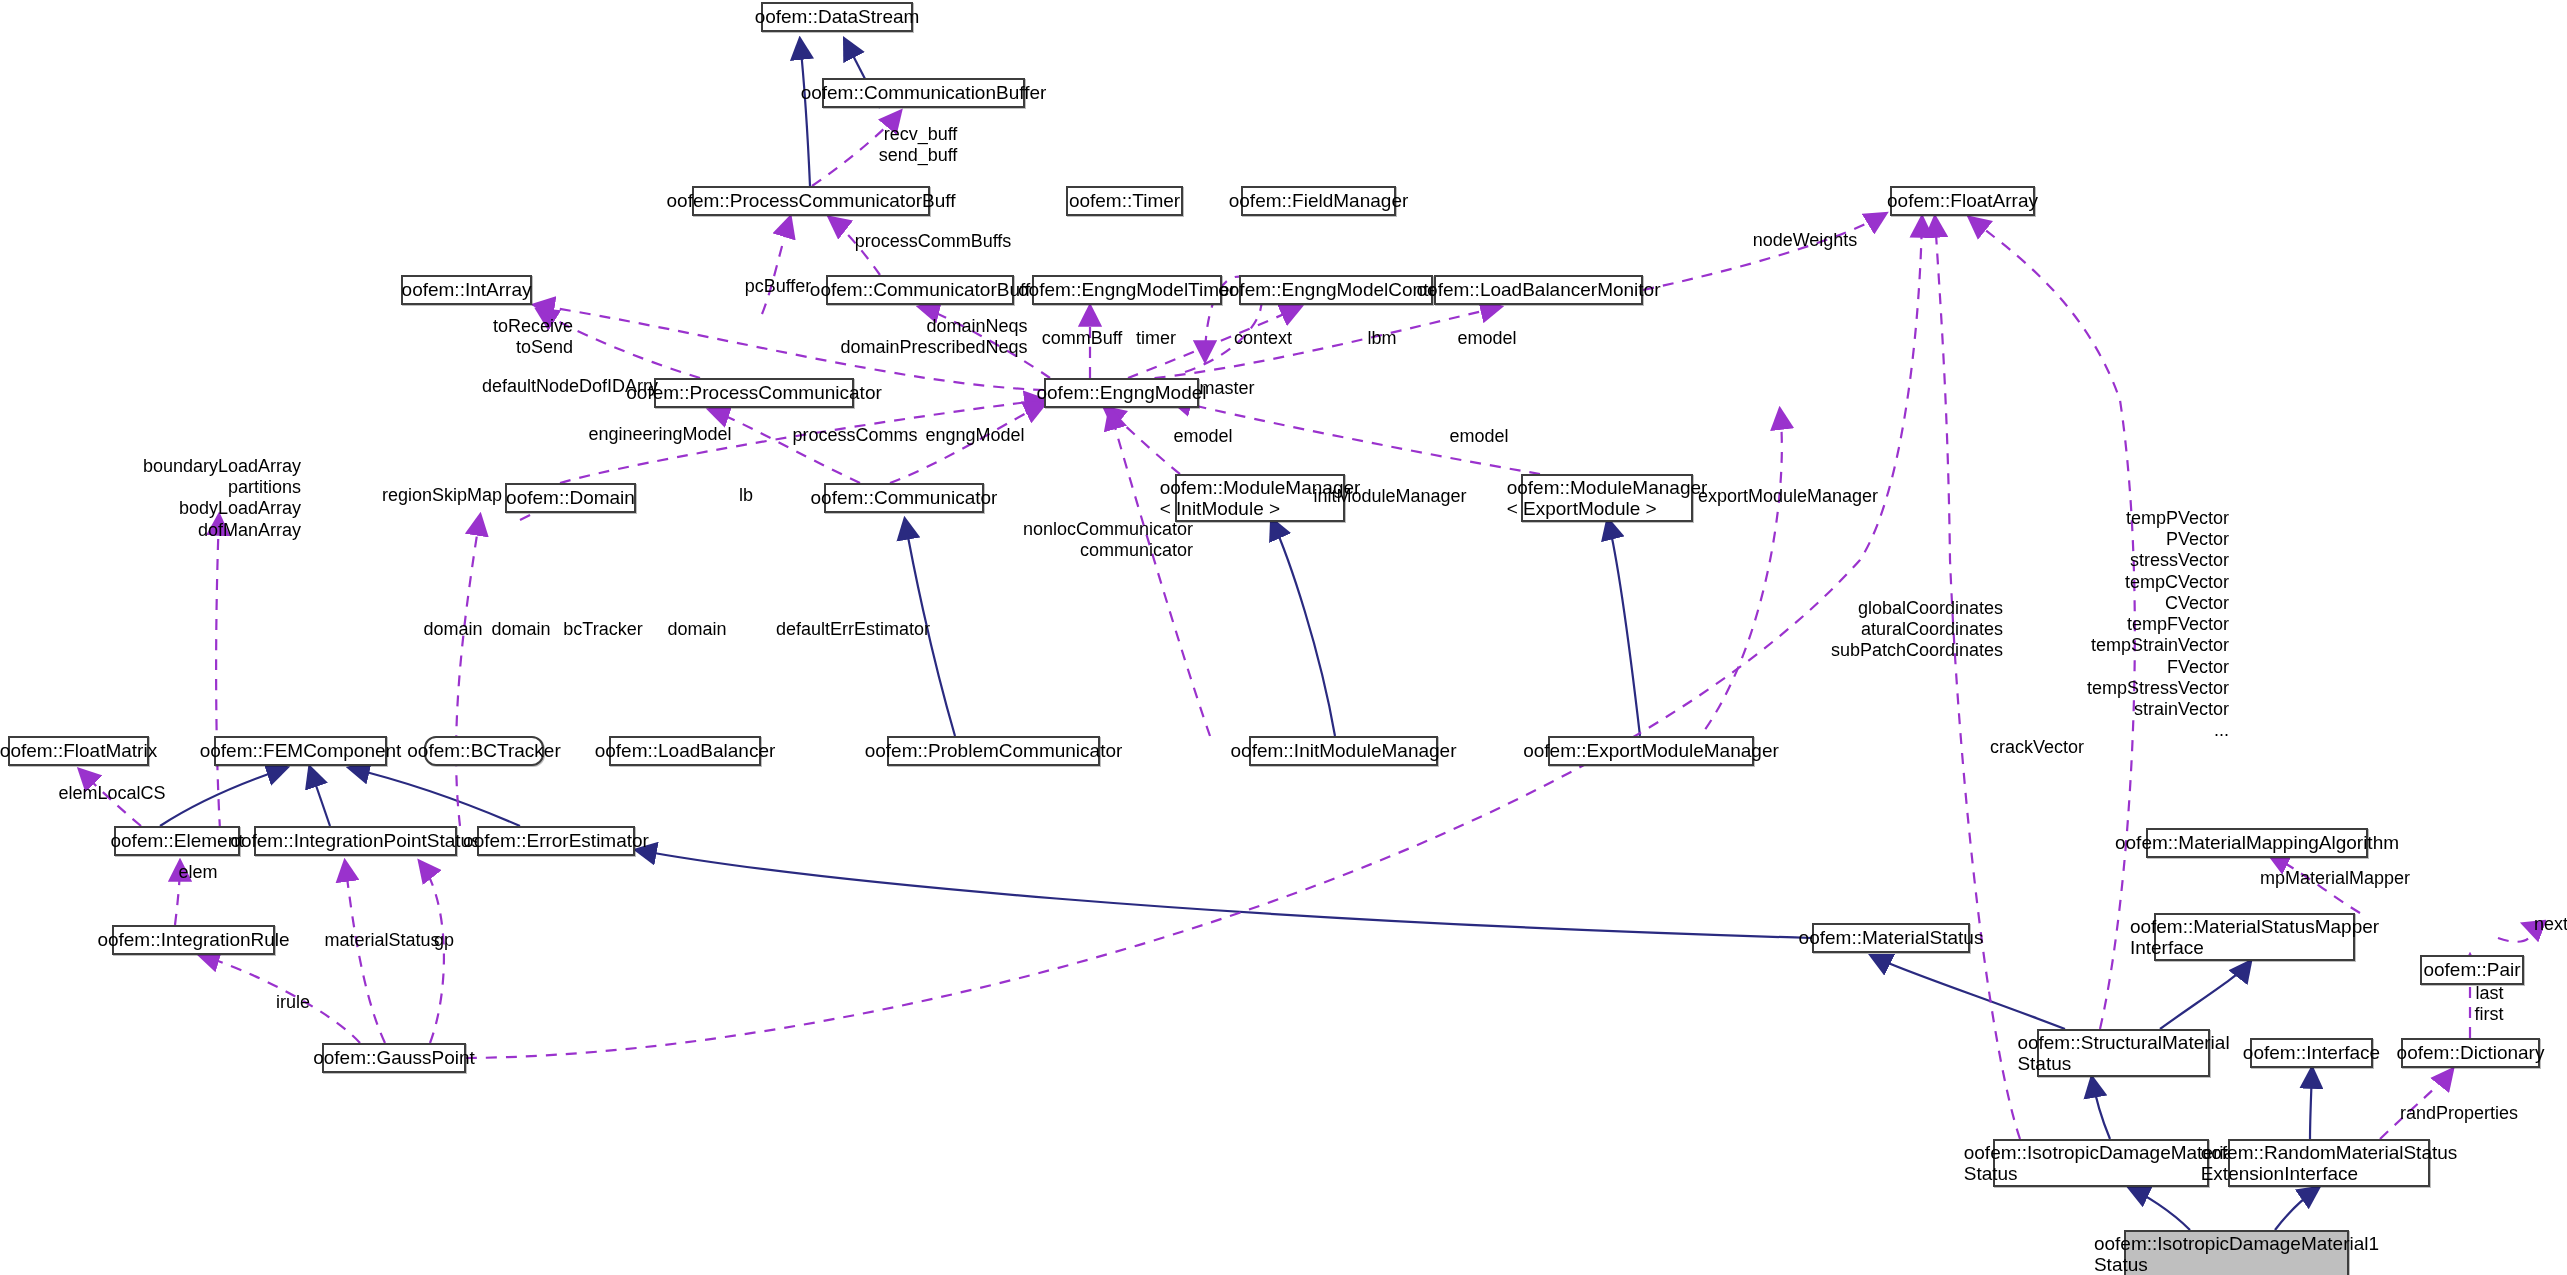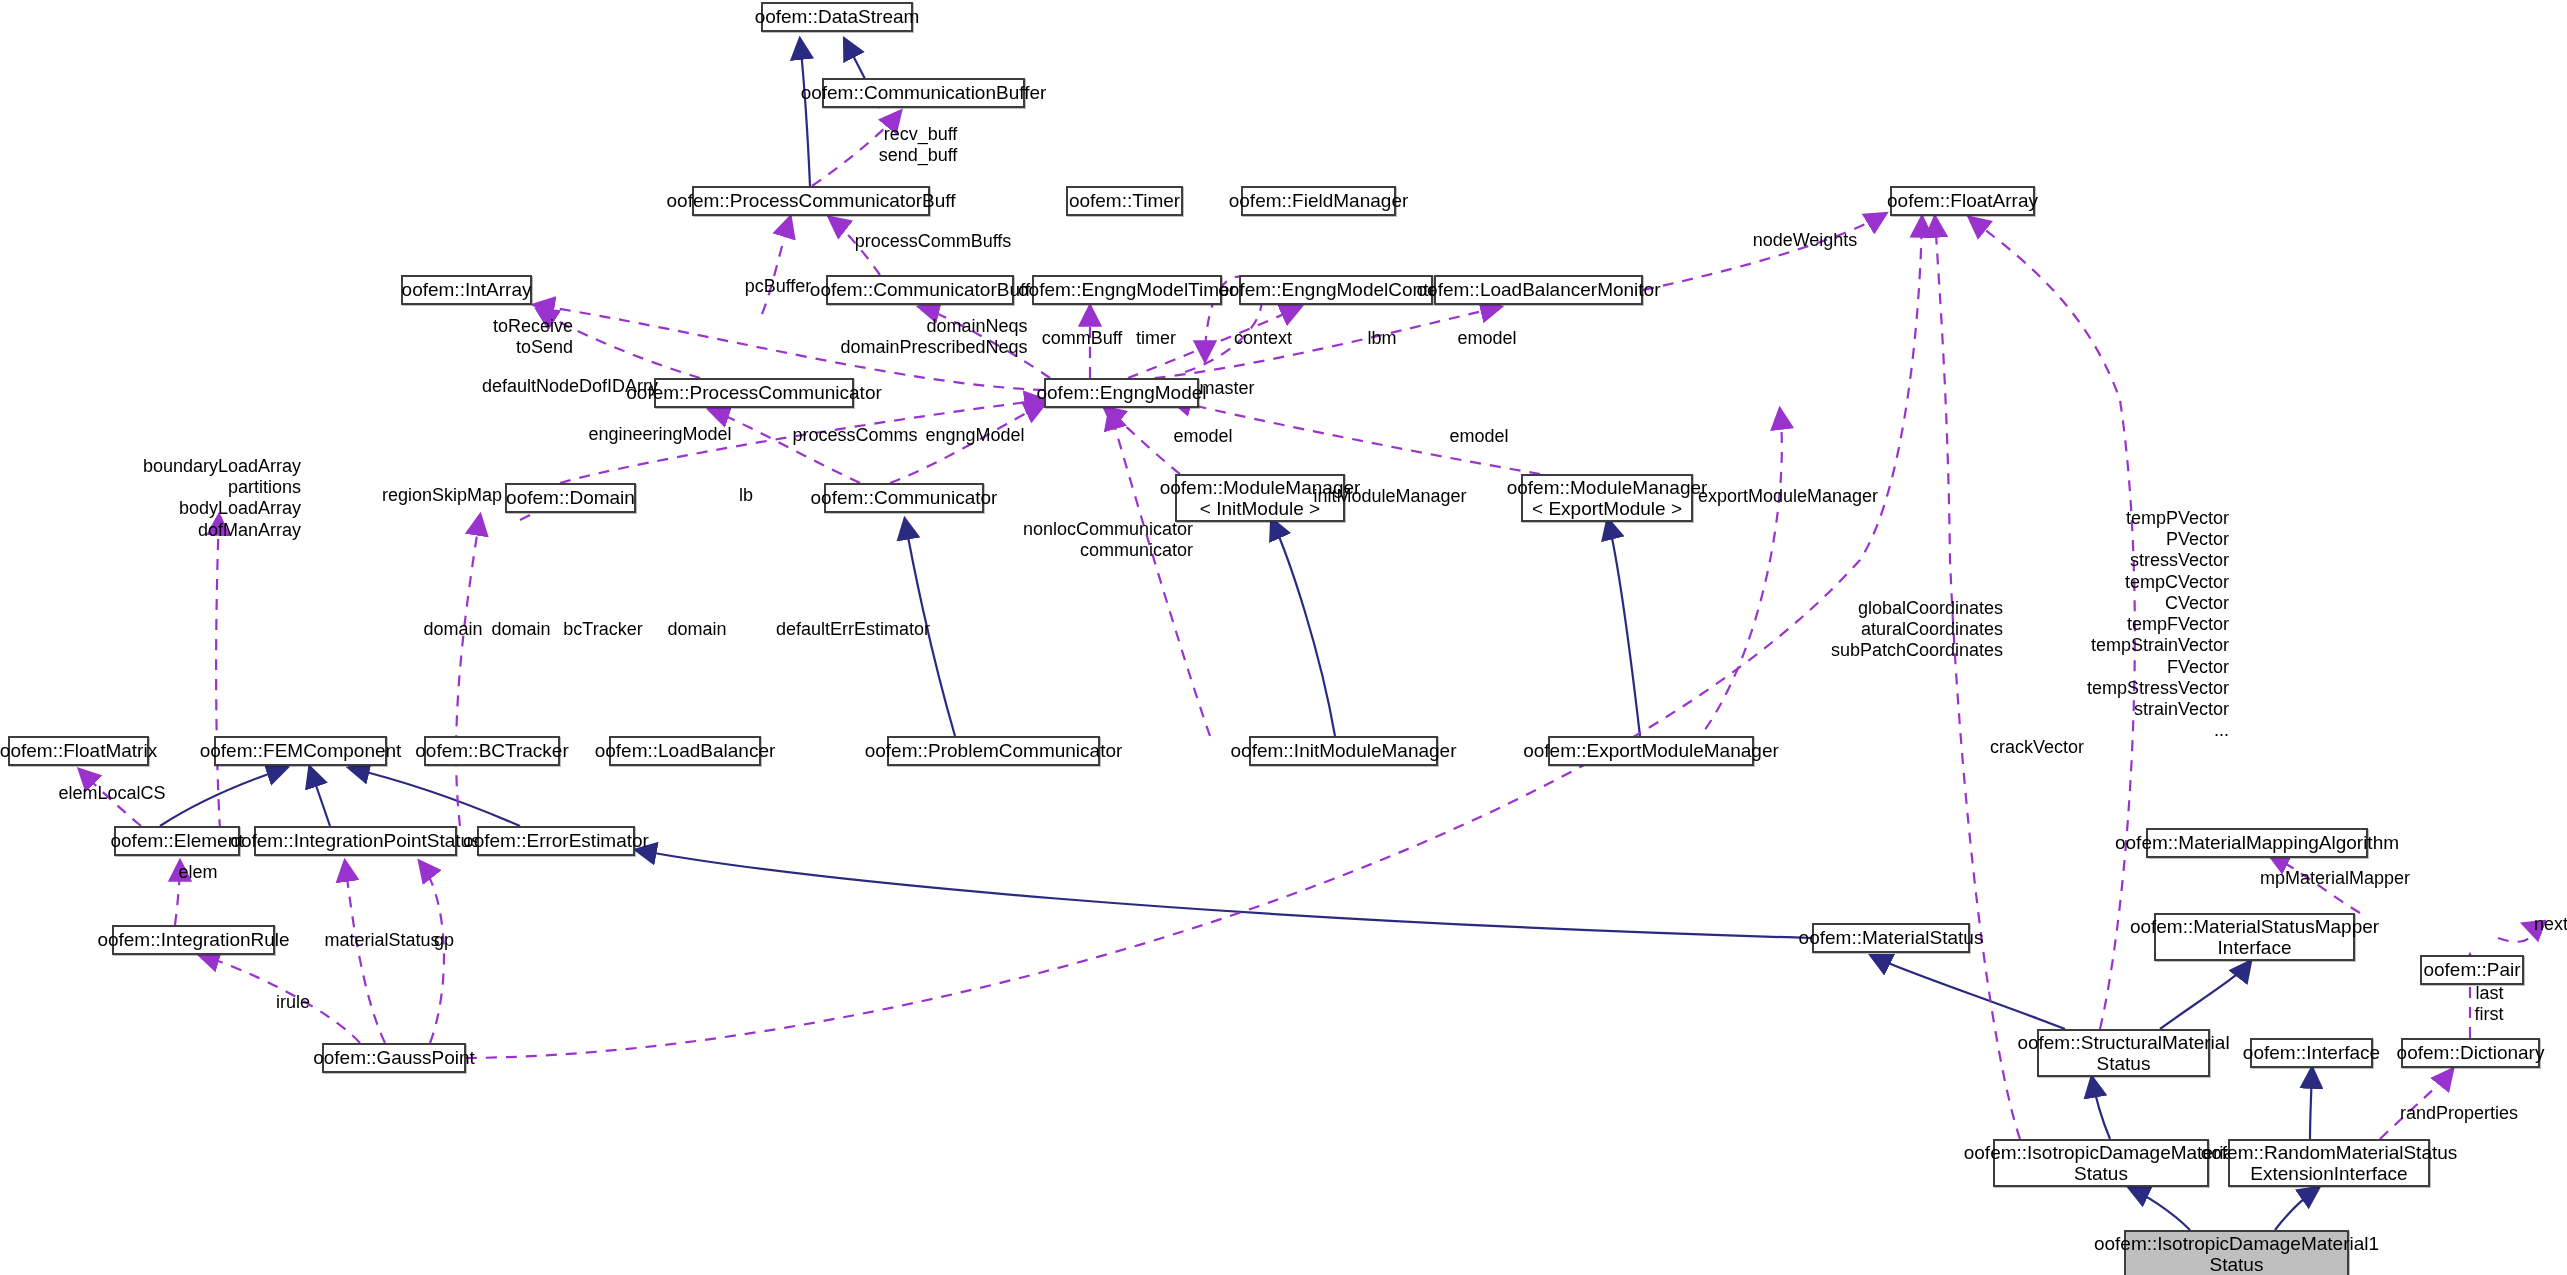--- a/index.html
+++ b/index.html
@@ -28,21 +28,20 @@
     position: absolute;
     box-sizing: border-box;
     border: 2px solid #3d3d3d;
     background: #ffffff;
     color: #000000;
     font-size: 19px;
     line-height: 1.12;
     display: flex;
     align-items: center;
     justify-content: center;
-    text-align: center;
     padding: 0 6px;
     white-space: pre-line;
     box-shadow: 1px 1px 0 rgba(0,0,0,0.25);
   }
   .node.highlight {
     background: #bfbfbf;
   }
   .edge-label {
     position: absolute;
     color: #000000;
@@ -136,21 +135,21 @@
       <div class="node" style="left: 654px; top: 378px; width: 200px; height: 30px;">oofem::ProcessCommunicator</div>
       <div class="node" style="left: 1044px; top: 378px; width: 155px; height: 30px;">oofem::EngngModel</div>
       <div class="node" style="left: 505px; top: 483px; width: 131px; height: 30px;">oofem::Domain</div>
       <div class="node" style="left: 824px; top: 483px; width: 160px; height: 30px;">oofem::Communicator</div>
       <div class="node" style="left: 1175px; top: 474px; width: 170px; height: 48px;">oofem::ModuleManager
 &lt; InitModule &gt;</div>
       <div class="node" style="left: 1521px; top: 474px; width: 172px; height: 48px;">oofem::ModuleManager
 &lt; ExportModule &gt;</div>
       <div class="node" style="left: 8px; top: 736px; width: 141px; height: 30px;">oofem::FloatMatrix</div>
       <div class="node" style="left: 214px; top: 736px; width: 173px; height: 30px;">oofem::FEMComponent</div>
-      <div class="node" style="left: 424px; top: 736px; width: 136px; height: 30px;">oofem::BCTracker</div>
+      <div class="node" style="left: 424px; top: 736px; width: 120px; height: 30px; border-radius: 12px;">oofem::BCTracker</div>
       <div class="node" style="left: 609px; top: 736px; width: 152px; height: 30px;">oofem::LoadBalancer</div>
       <div class="node" style="left: 887px; top: 736px; width: 213px; height: 30px;">oofem::ProblemCommunicator</div>
       <div class="node" style="left: 1249px; top: 736px; width: 189px; height: 30px;">oofem::InitModuleManager</div>
       <div class="node" style="left: 1548px; top: 736px; width: 206px; height: 30px;">oofem::ExportModuleManager</div>
       <div class="node" style="left: 114px; top: 826px; width: 126px; height: 30px;">oofem::Element</div>
       <div class="node" style="left: 254px; top: 826px; width: 203px; height: 30px;">oofem::IntegrationPointStatus</div>
       <div class="node" style="left: 477px; top: 826px; width: 158px; height: 30px;">oofem::ErrorEstimator</div>
       <div class="node" style="left: 2146px; top: 828px; width: 222px; height: 30px;">oofem::MaterialMappingAlgorithm</div>
       <div class="node" style="left: 1812px; top: 923px; width: 158px; height: 30px;">oofem::MaterialStatus</div>
       <div class="node" style="left: 2154px; top: 913px; width: 201px; height: 48px;">oofem::MaterialStatusMapper

